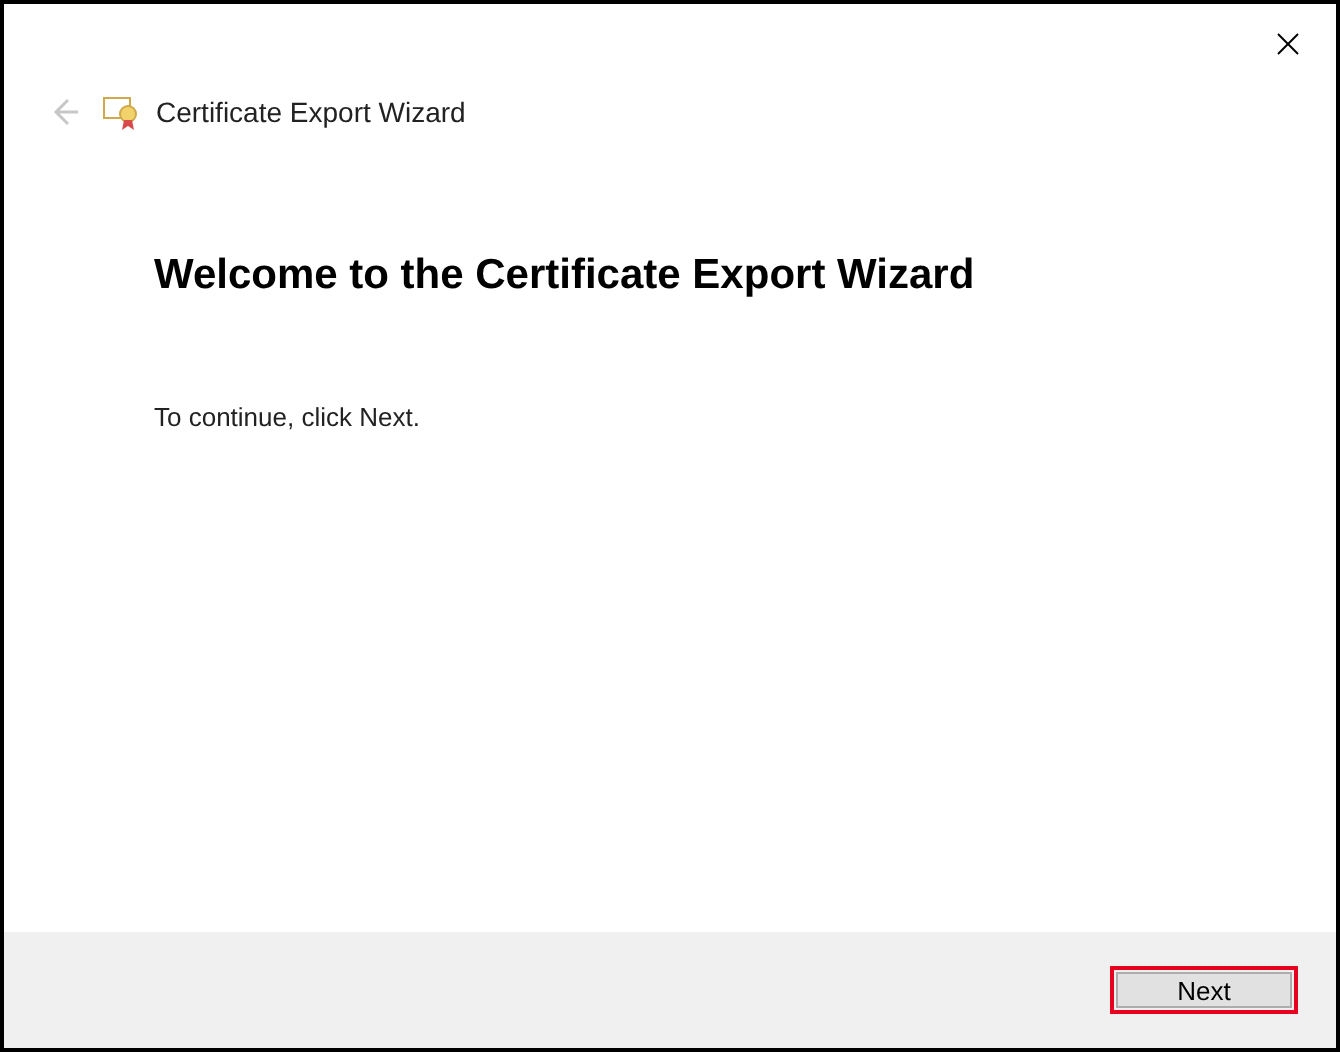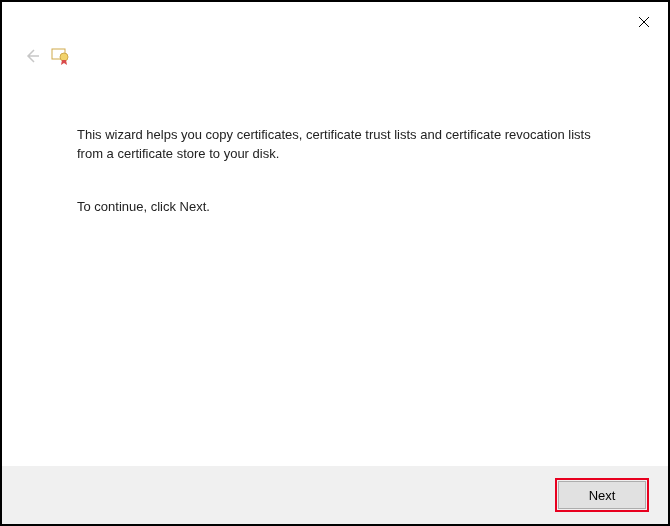--- a/index.html
+++ b/index.html
@@ -81,21 +81,21 @@
       height: 58px;
       background: #f0f0f0;
       display: flex;
       justify-content: flex-end;
       align-items: center;
       padding-right: 22px;
       gap: 10px;
     }
     .btn {
       min-width: 88px;
-      height: 28px;
+      height: 18px;
       background: #e1e1e1;
       border: 1px solid #adadad;
       font-size: 13px;
       font-family: inherit;
       color: #000;
       cursor: default;
       display: flex;
       align-items: center;
       justify-content: center;
     }
@@ -122,22 +122,23 @@
       <path d="M10 2 L4 8 L10 14 M4 8 L15 8" stroke="#c7c7c7" stroke-width="1.5" fill="none"></path>
     </svg>
   </div>
   <div class="cert-icon">
     <svg viewBox="0 0 20 20">
       <rect x="2" y="3" width="13" height="10" fill="#fff" stroke="#cfa94a" stroke-width="1"></rect>
       <circle cx="14" cy="11" r="4" fill="#f2d36b" stroke="#cfa94a" stroke-width="1"></circle>
       <path d="M12 14 L11 19 L14 17 L17 19 L16 14" fill="#d94b4b"></path>
     </svg>
   </div>
+  <div class="wizard-title">Certificate Export Wizard</div>
 </div>
 
 <div class="content">
-  <p class="body-text">This wizard helps you copy certificates, certificate trust lists and certificate revocation lists from a certificate store to your disk.</p>
+  <h1 class="page-heading">Welcome to the Certificate Export Wizard</h1>
   <p class="body-text">To continue, click Next.</p>
 </div>
 
 <div class="footer">
   <button class="btn btn-highlight">Next</button>
 </div>
 
 </body></html>

